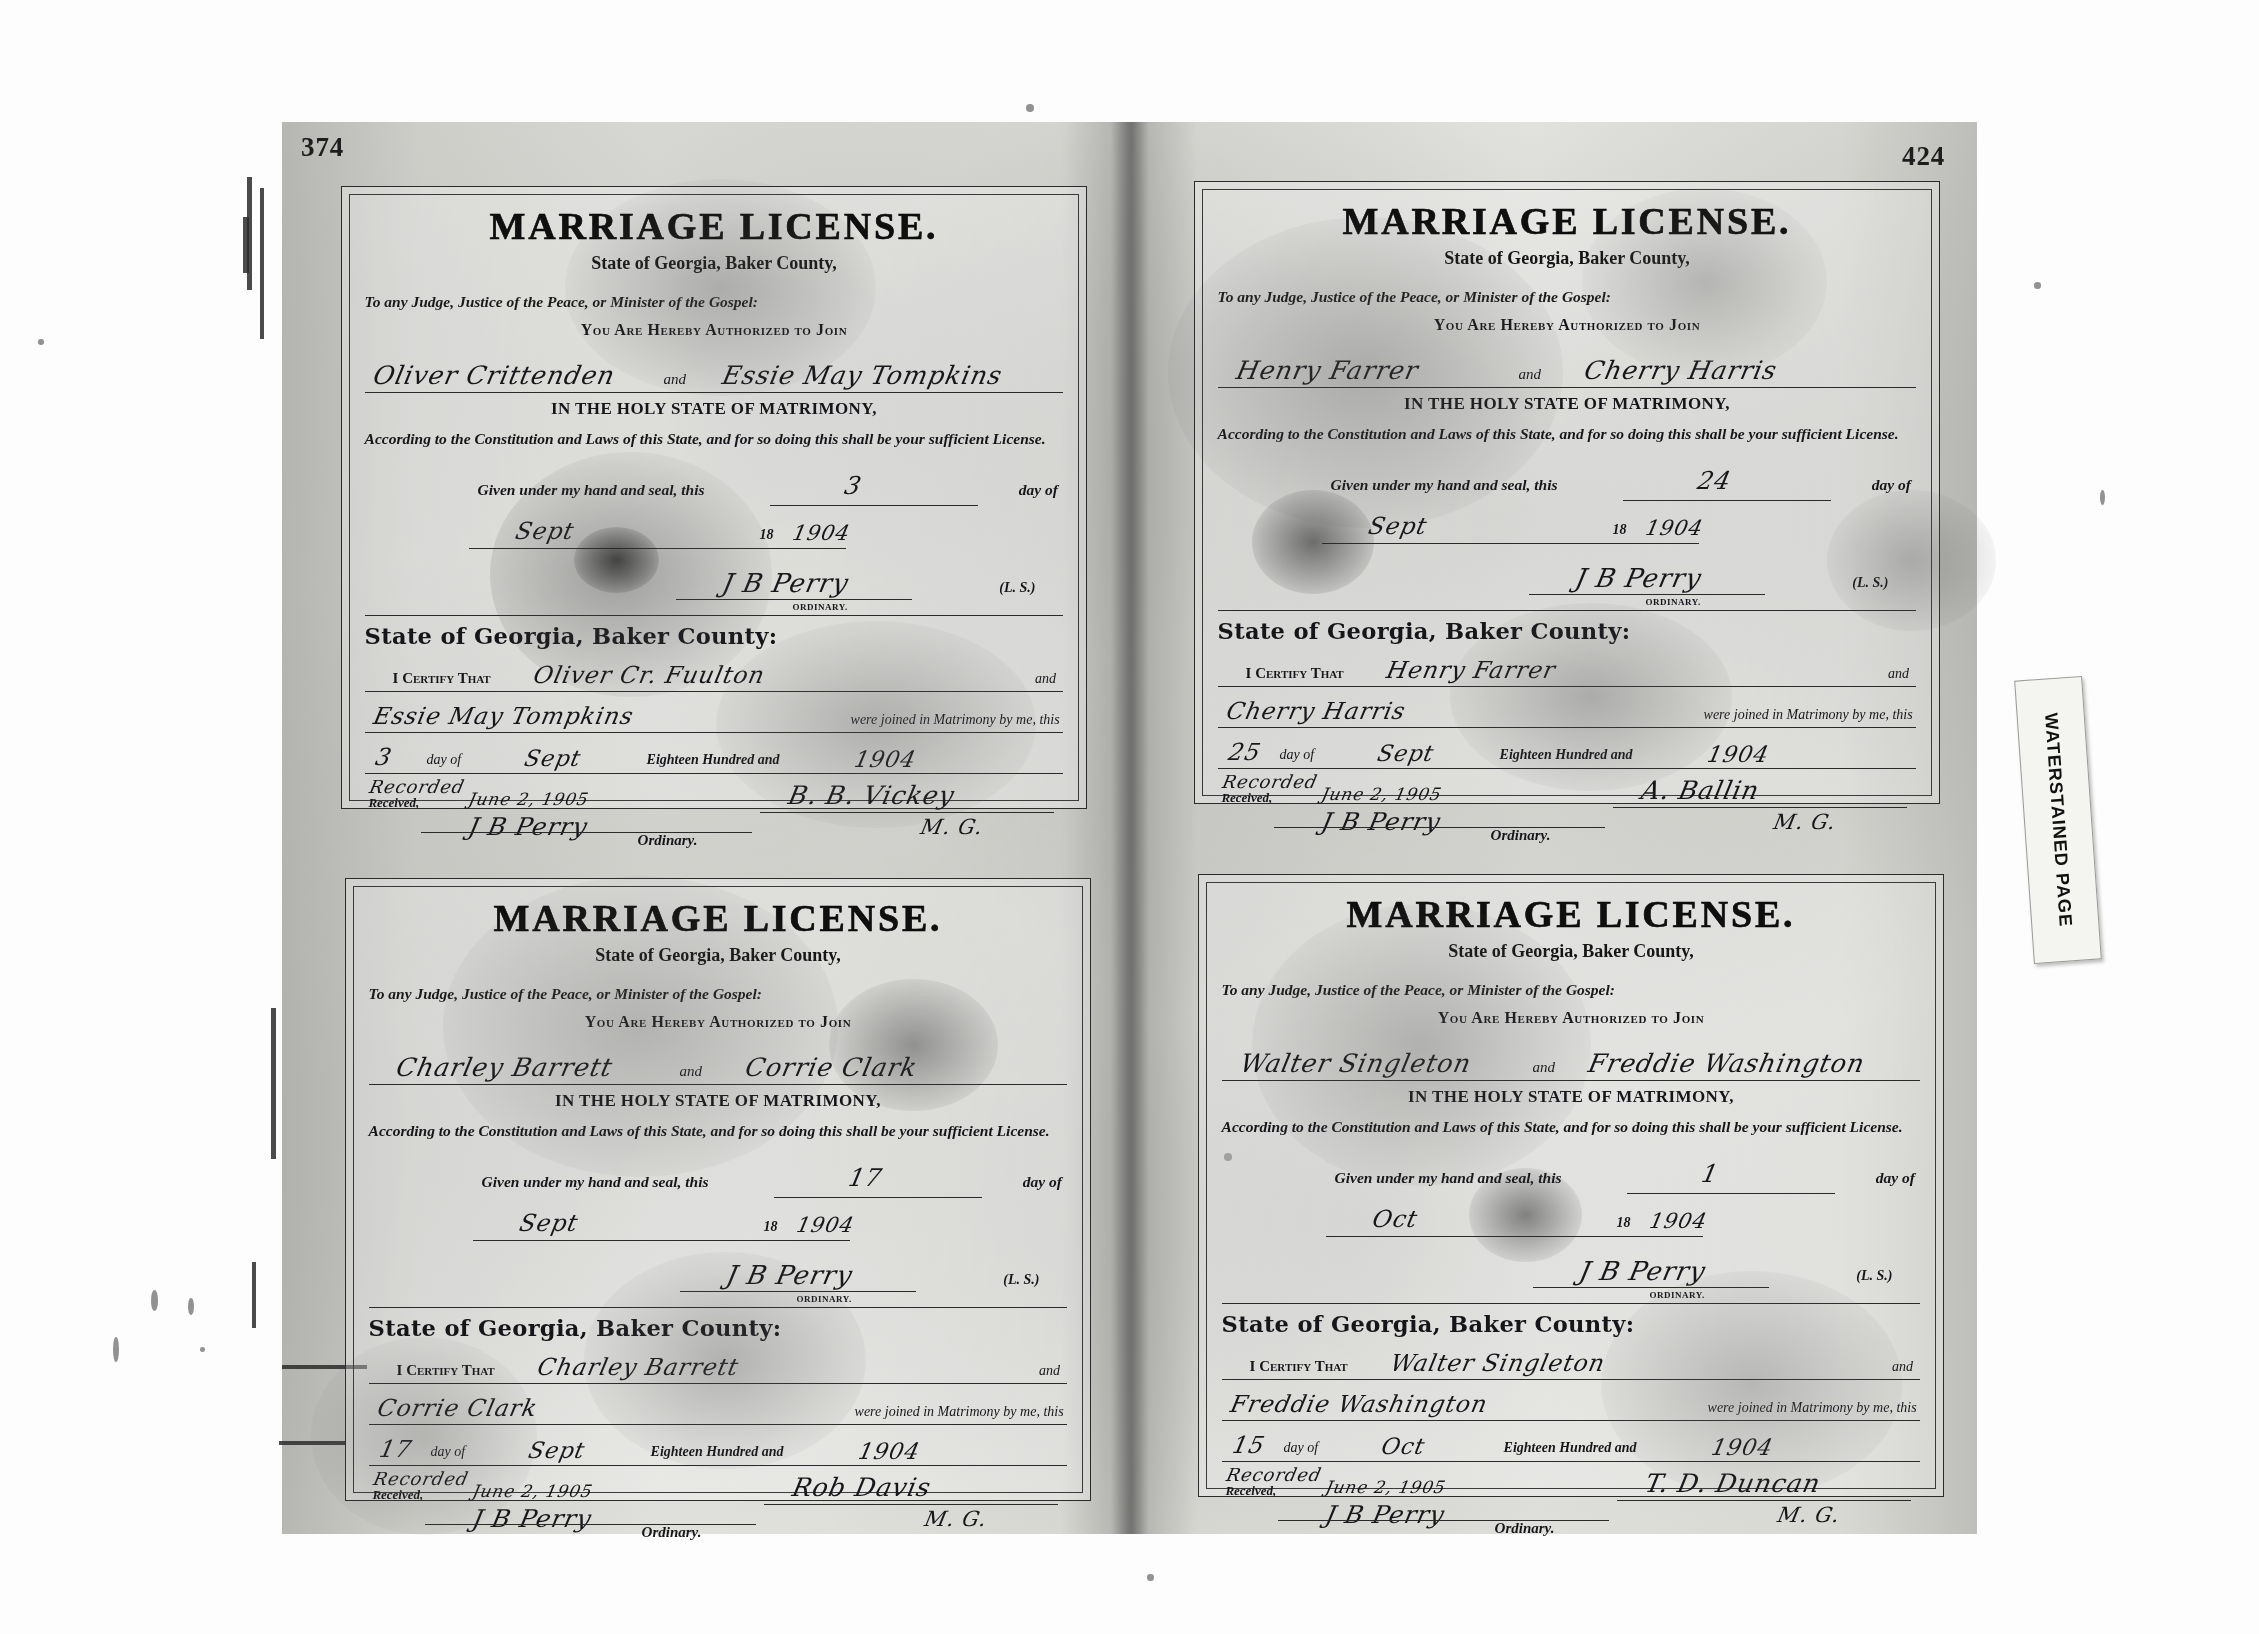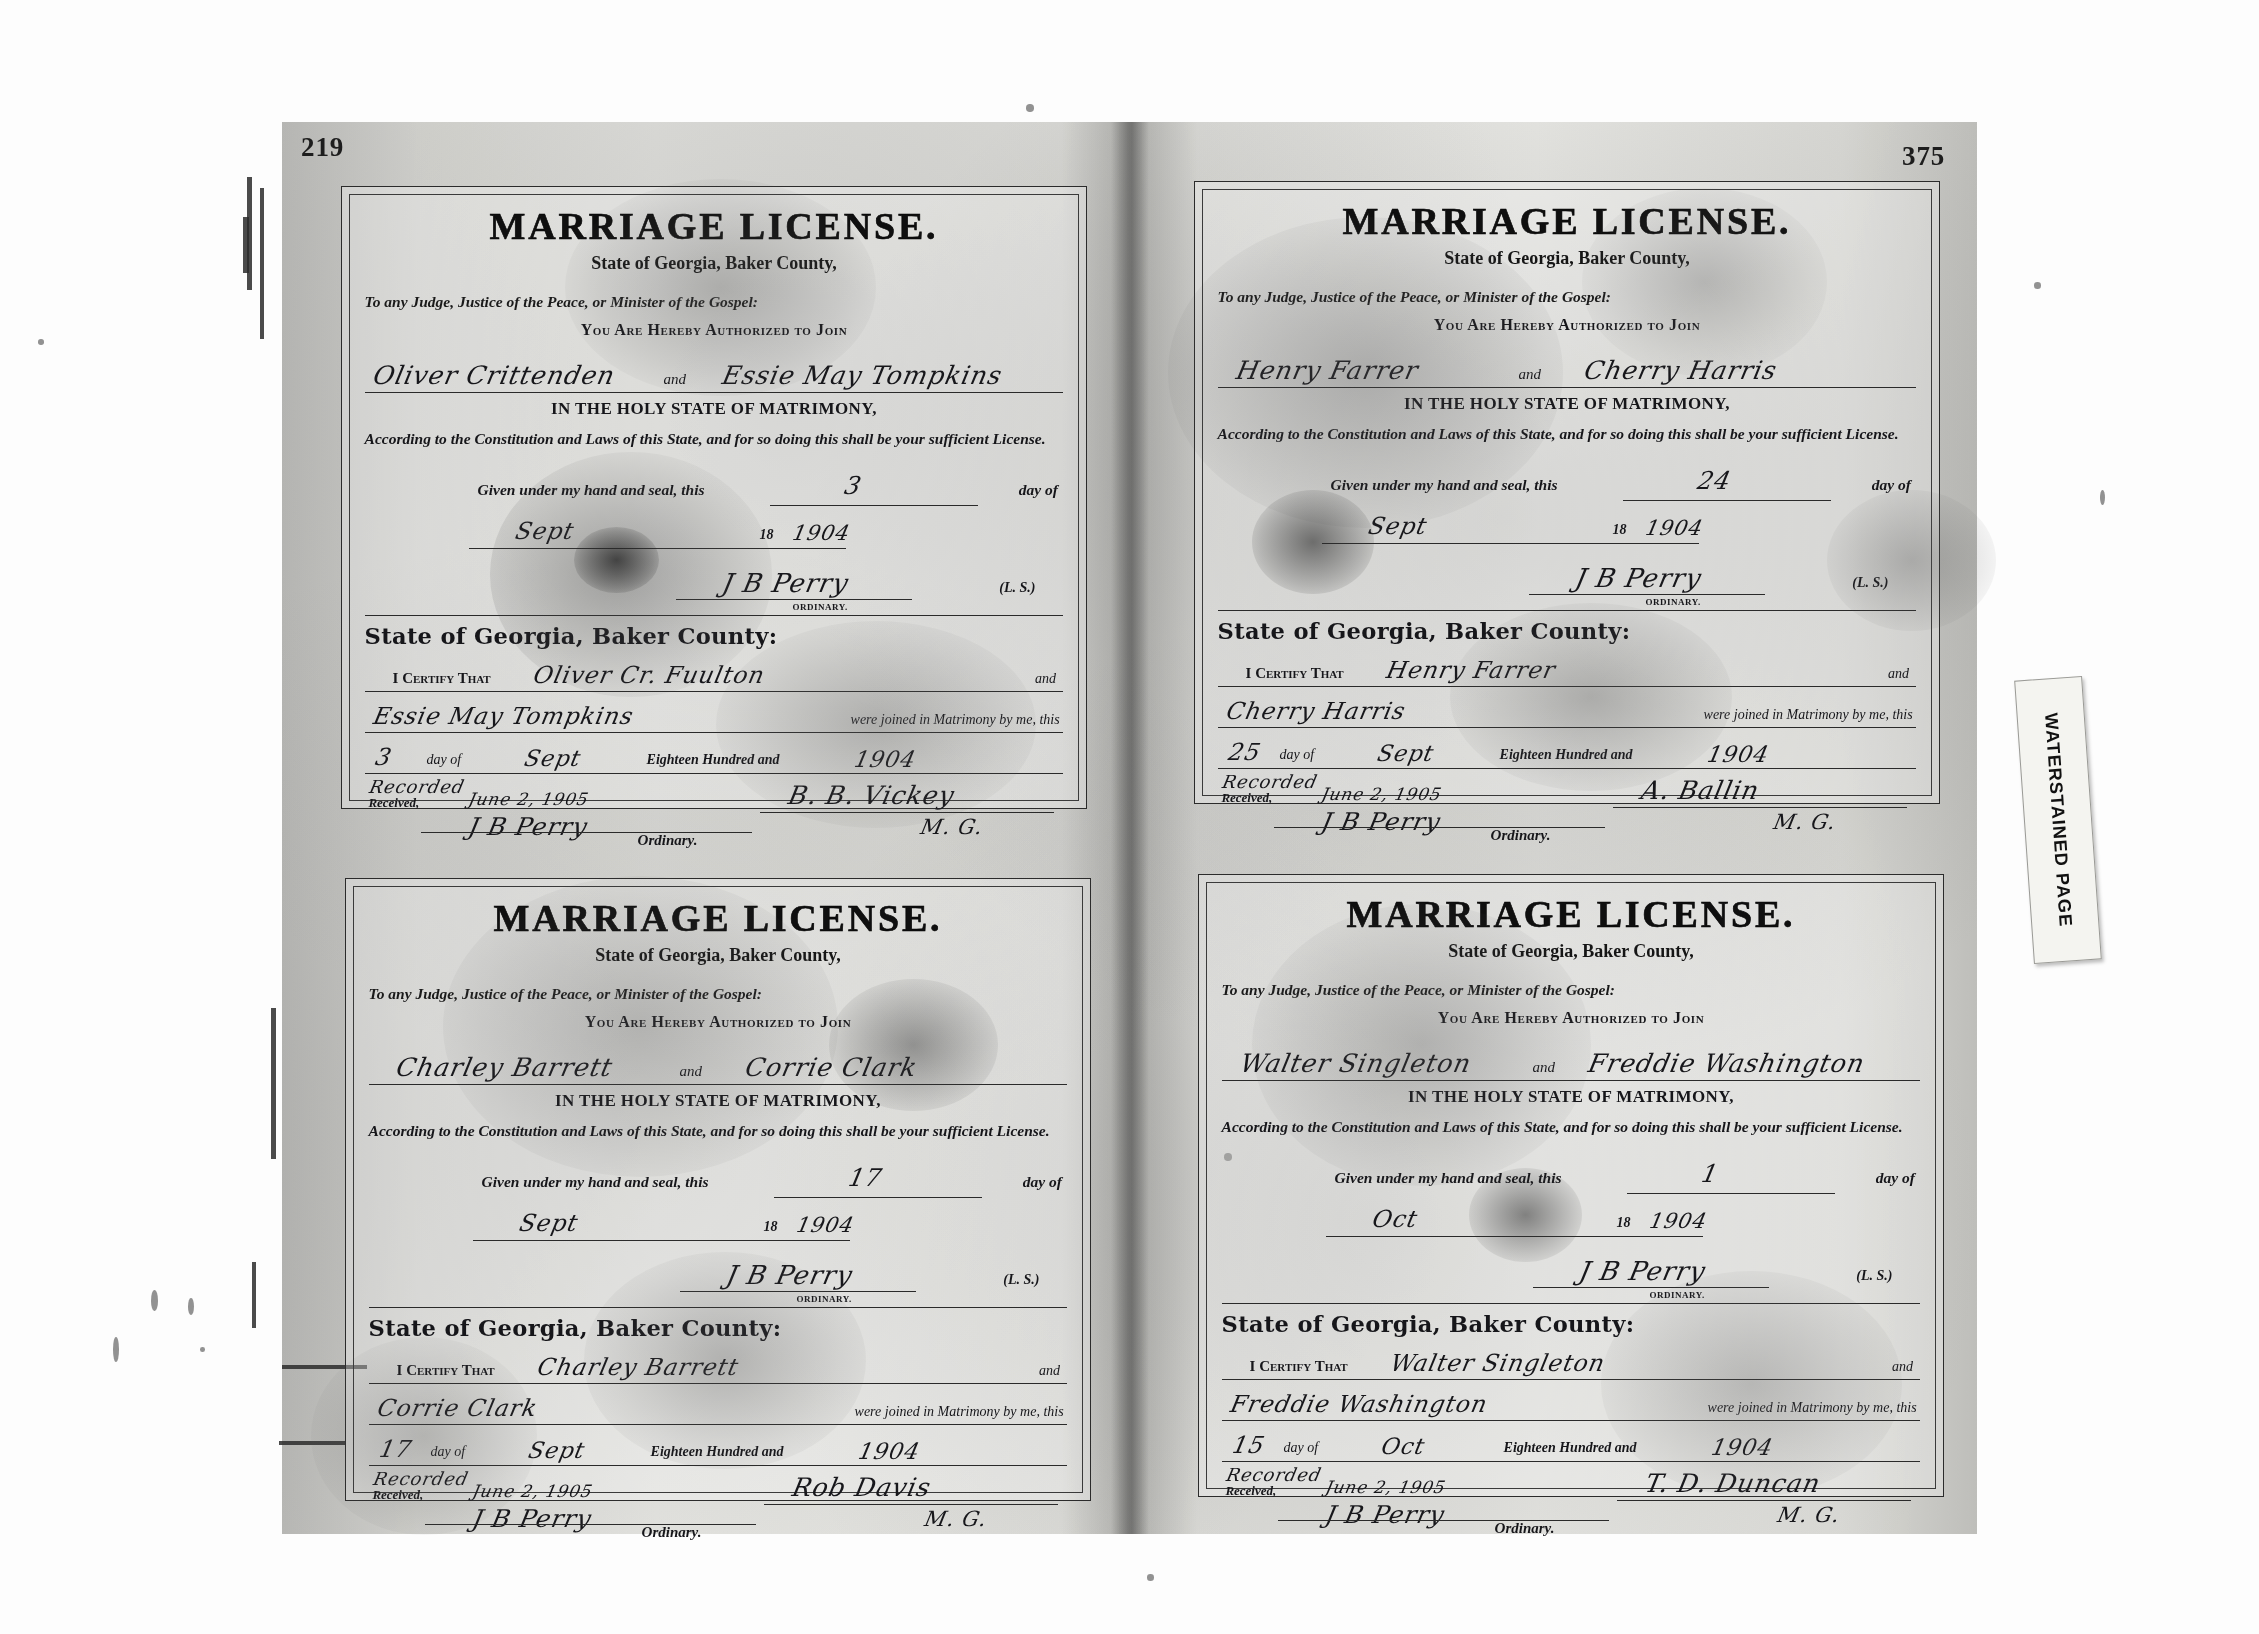--- a/index.html
+++ b/index.html
@@ -142,22 +142,22 @@
   <div class="fleck" style="left:188px;top:1298px;width:5.6px;height:17px;"></div>
   <div class="fleck" style="left:200px;top:1347px;width:4.7px;height:4.7px;"></div>
   <div class="fleck" style="left:1026px;top:104px;width:7.5px;height:7.5px;"></div>
   <div class="fleck" style="left:1147px;top:1574px;width:6.6px;height:6.6px;"></div>
   <div class="fleck" style="left:2034px;top:282px;width:6.6px;height:6.6px;"></div>
   <div class="fleck" style="left:2100px;top:490px;width:4.7px;height:15px;"></div>
   <div class="fleck" style="left:38px;top:339px;width:5.6px;height:5.6px;"></div>
   <div class="fleck" style="left:113px;top:1337px;width:5.6px;height:24.5px;"></div>
   <div class="fleck" style="left:1224px;top:1153px;width:7.5px;height:7.5px;"></div>
 
-  <div class="folio left">219</div>
-  <div class="folio right">375</div>
+  <div class="folio left">374</div>
+  <div class="folio right">424</div>
 
   <div class="cert" style="left:341px;top:186px;">
     <div class="inner"></div>
     <div class="cert-body">
       <div class="ml-title">MARRIAGE LICENSE.</div>
       <div class="ml-sub">State of Georgia, Baker County,</div>
       <div class="addr">To any Judge, Justice of the Peace, or Minister of the Gospel:</div>
       <div class="auth">You Are Hereby Authorized to Join</div>
       <div class="nameline">
         <span class="hand" style="position:absolute;left:9.4px;bottom:3.8px;font-size:25.4px;">Oliver Crittenden</span>

